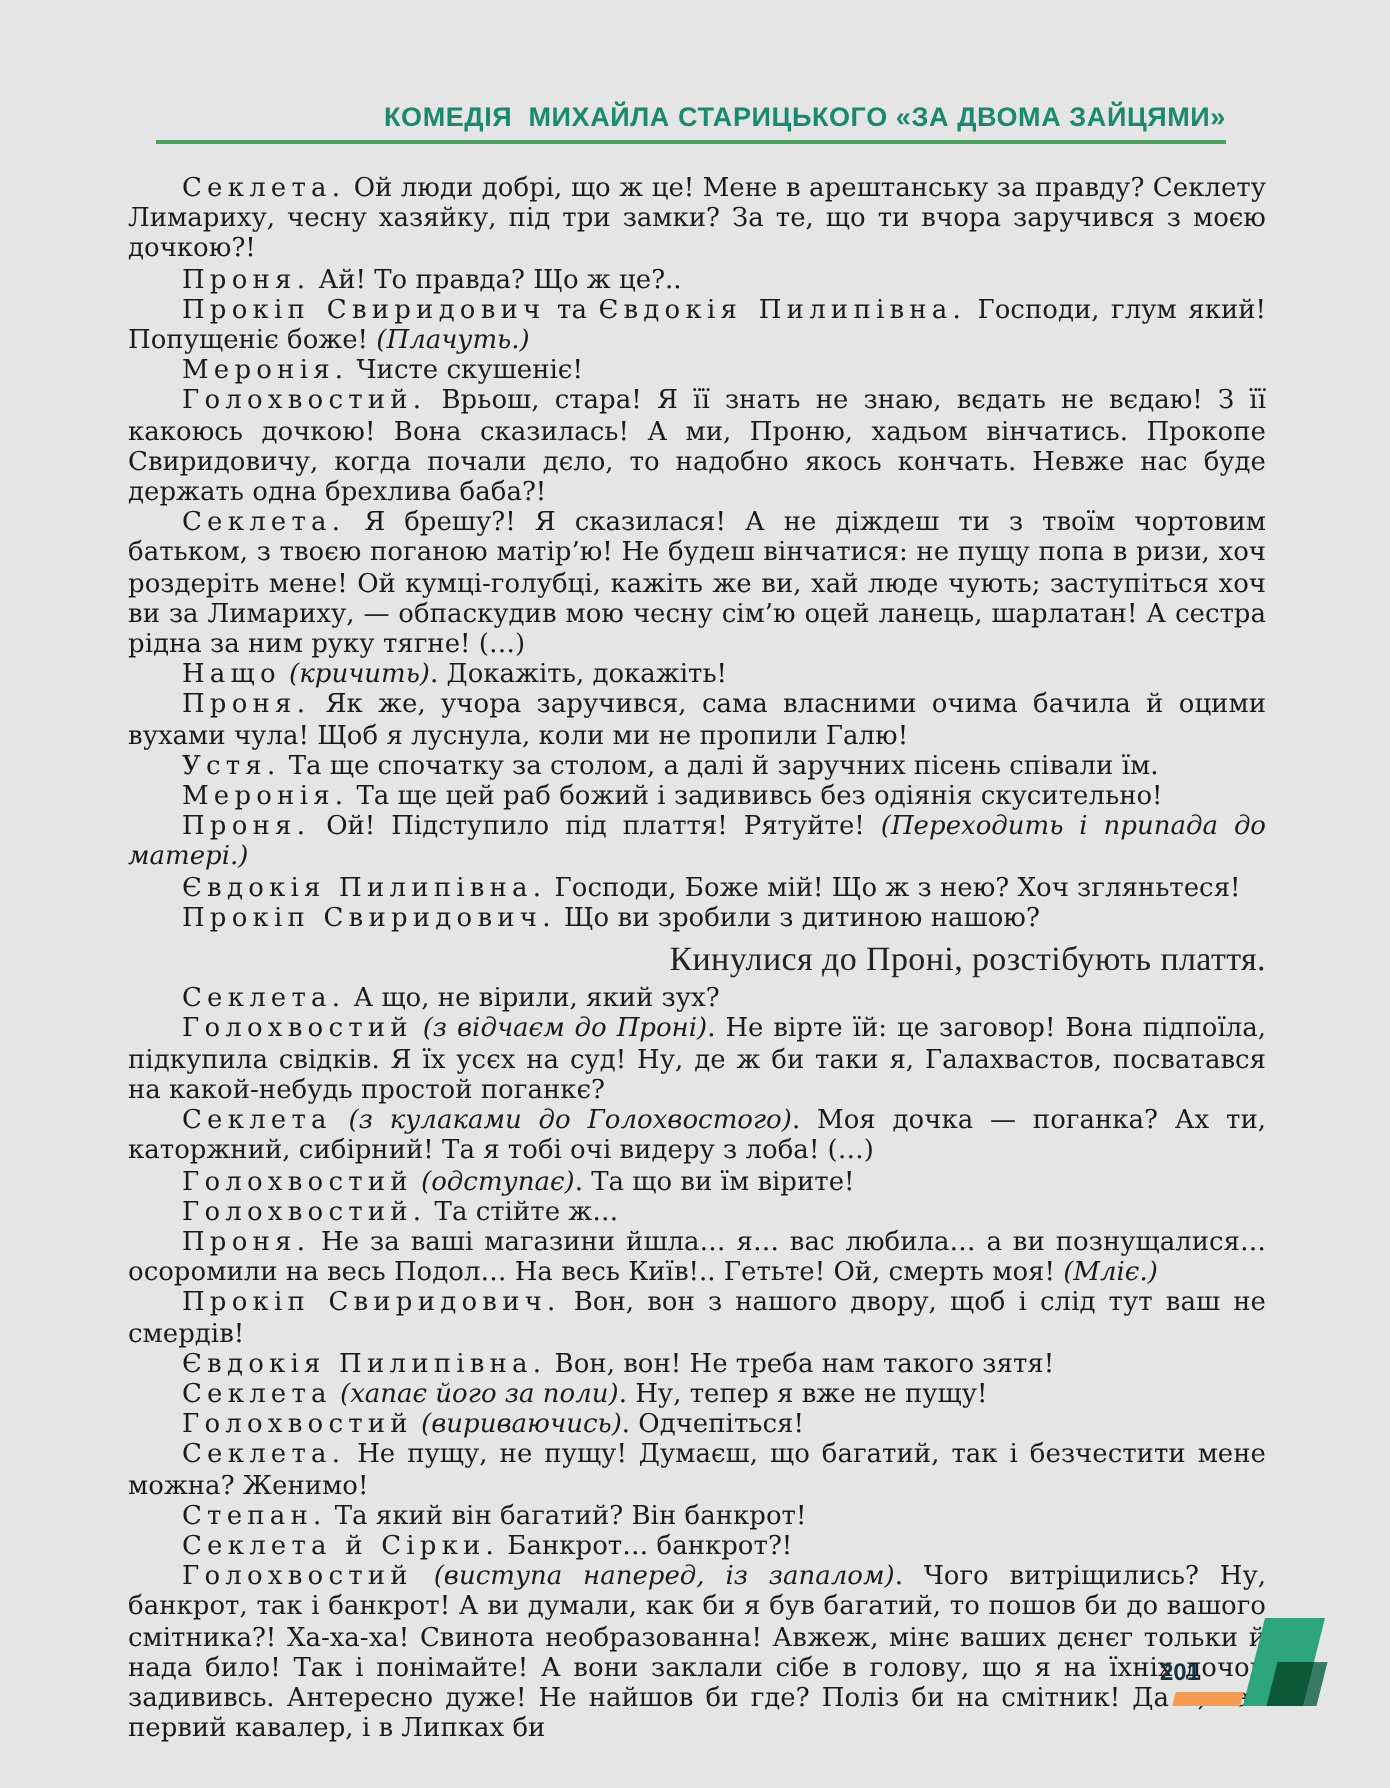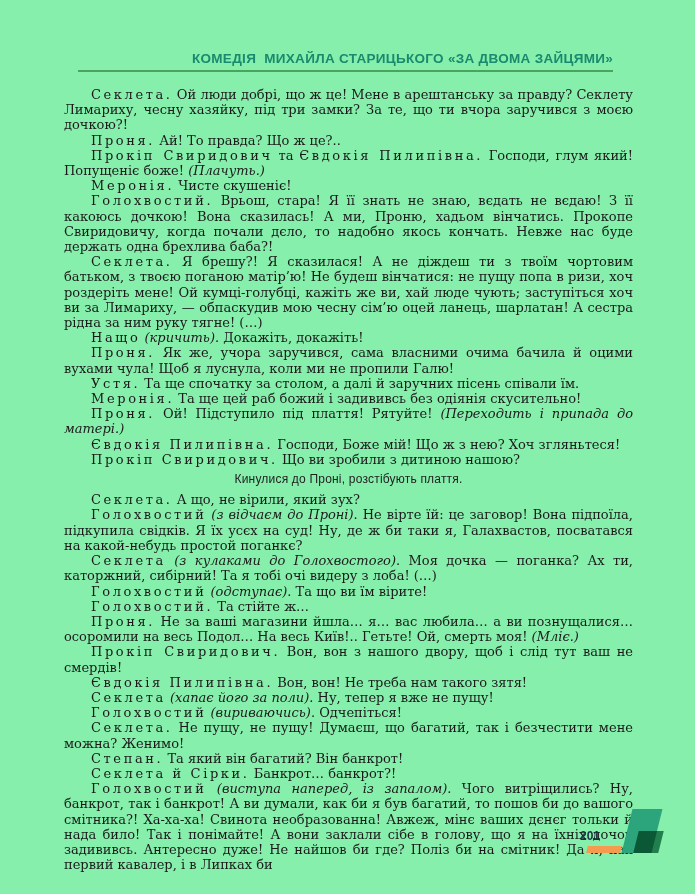--- a/index.html
+++ b/index.html
@@ -8,21 +8,21 @@
     background: #ffffff;
     width: 695px;
     height: 894px;
     overflow: hidden;
     font-family: "DejaVu Serif", serif;
   }
   .page {
     position: relative;
     width: 695px;
     height: 894px;
-    background: #86efac;
+    background: #e5e5e5;
   }
   
   .running-head {
     position: absolute;
     top: 51px;
     left: 78px;
     right: 82px;
     text-align: right;
     font-family: "Liberation Sans", sans-serif;
     font-weight: bold;
@@ -45,24 +45,24 @@
     text-align: justify;
   }
   .para {
     margin: 0;
     text-indent: 27px;
   }
   .sp { letter-spacing: 0.2em; }
   .i  { font-style: italic; }
   .n  { }
   .stage {
-    text-align: center;
+    text-align: right;
     text-indent: 0;
-    font-family: Liberation Sans, sans-serif;
-    font-size: 12px;
+    font-family: Liberation Serif, serif;
+    font-size: 17px;
     margin: 5px 0 5px 0;
     color: #222222;
     letter-spacing: 0.2px;
   }
   
   .pagenum {
     position: absolute;
     left: 560px;
     top: 829px;
     width: 40px;

